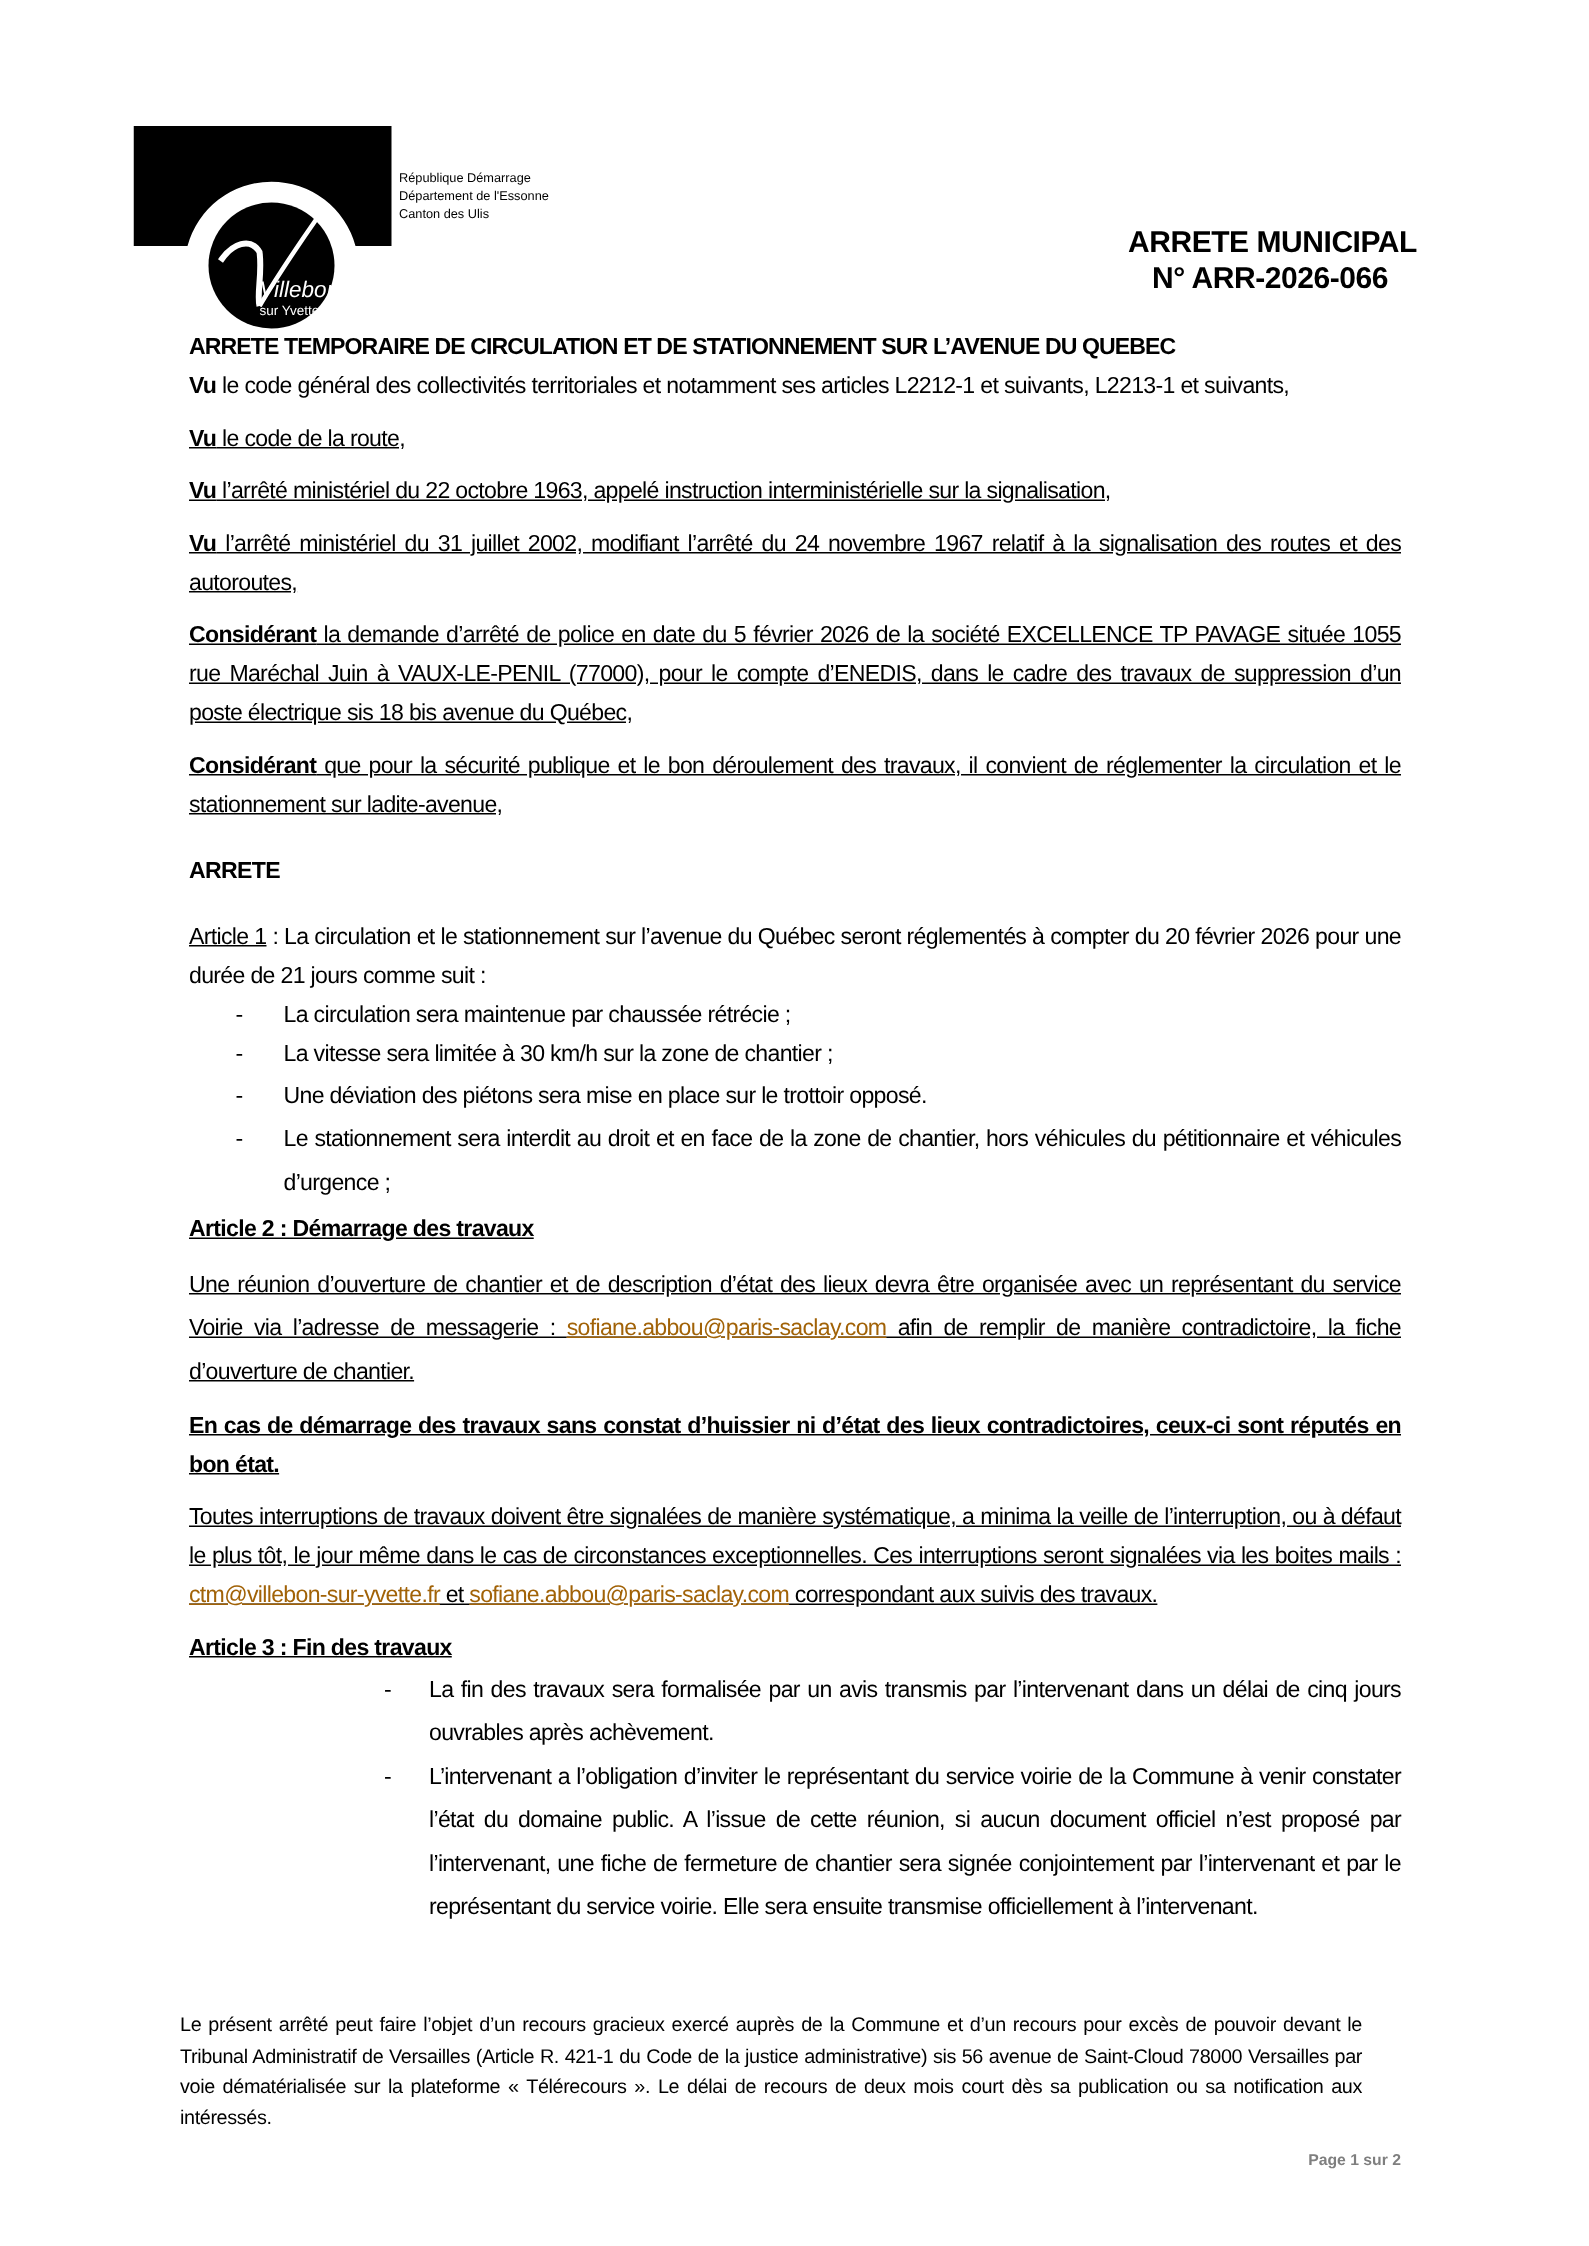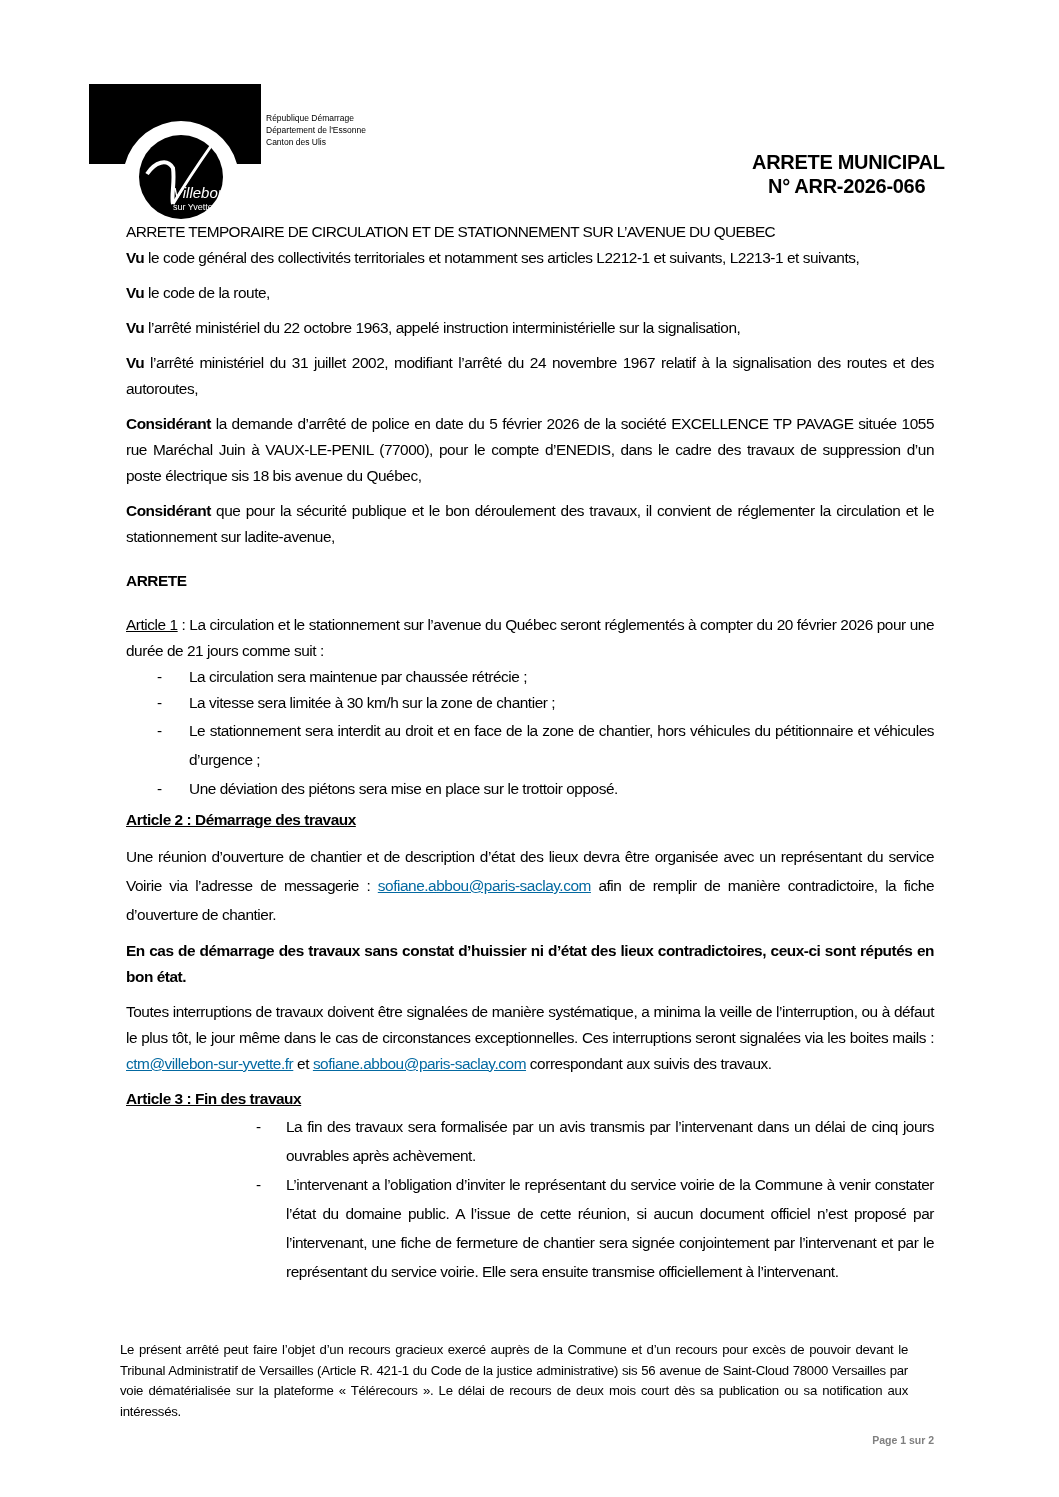--- a/index.html
+++ b/index.html
@@ -17,26 +17,26 @@
 
   .arrete-title { position: absolute; left: 752px; top: 150px; width: 200px; text-align: left;
                   font-weight: bold; font-size: 20px; line-height: 24px;
                   font-family: "Liberation Sans", sans-serif; letter-spacing: -0.3px; }
   .arrete-title .num { padding-left: 16px; }
 
   .content { position: absolute; left: 126px; top: 219px; width: 808px;
              font-family: "Liberation Sans", sans-serif; font-size: 15.4px; line-height: 26px;
              letter-spacing: -0.45px; }
   .content p { margin: 0; text-align: justify; }
-  .content .gap { margin-top: 9px; }
-  .main-title { font-weight: normal; letter-spacing: -0.6px; white-space: nowrap; }
+  .content .gap { margin-top: 9px; text-decoration: underline; }
+  .main-title { font-weight: bold; letter-spacing: -0.6px; white-space: nowrap; }
   .b { font-weight: bold; }
   .u { text-decoration: underline; }
   .center-title { text-align: left; font-weight: bold; margin-top: 18px !important; margin-bottom: 18px !important; }
-  .link { color: #0369a1; text-decoration: underline; }
+  .link { color: #a16207; text-decoration: underline; }
 
   ul.dash { list-style: none; margin: 0; padding: 0; }
   ul.dash li { position: relative; padding-left: 63px; text-align: justify; line-height: 26px; }
   ul.dash li::before { content: "-"; position: absolute; left: 31px; top: 0; }
   ul.dash.indent li { padding-left: 160px; }
   ul.dash.indent li::before { left: 130px; }
   ul.dash.indent li { line-height: 29px; }
 
   .footer-note { position: absolute; left: 120px; top: 1340px; width: 788px;
                  font-family: "Liberation Sans", sans-serif; font-size: 13.2px; line-height: 20.5px;
@@ -80,22 +80,22 @@
     <p class="gap"><span class="b">Vu</span><span> l’arrêté ministériel du 31 juillet 2002, modifiant l’arrêté du 24 novembre 1967 relatif à la signalisation des routes et des autoroutes,</span></p>
     <p class="gap"><span class="b">Considérant</span><span> la demande d’arrêté de police en date du 5 février 2026 de la société EXCELLENCE TP PAVAGE située 1055 rue Maréchal Juin à VAUX-LE-PENIL (77000), pour le compte d’ENEDIS, dans le cadre des travaux de suppression d’un poste électrique sis 18 bis avenue du Québec,</span></p>
     <p class="gap"><span class="b">Considérant</span><span> que pour la sécurité publique et le bon déroulement des travaux, il convient de réglementer la circulation et le stationnement sur ladite-avenue,</span></p>
 
     <p class="center-title">ARRETE</p>
 
     <p><span class="u">Article 1</span><span> : La circulation et le stationnement sur l’avenue du Québec seront réglementés à compter du 20 février 2026 pour une durée de 21 jours comme suit :</span></p>
     <ul class="dash">
       <li>La circulation sera maintenue par chaussée rétrécie ;</li>
       <li>La vitesse sera limitée à 30 km/h sur la zone de chantier ;</li>
+      <li style="line-height:29px;">Une déviation des piétons sera mise en place sur le trottoir opposé.</li>
       <li style="line-height:29px;">Le stationnement sera interdit au droit et en face de la zone de chantier, hors véhicules du pétitionnaire et véhicules d’urgence ;</li>
-      <li style="line-height:29px;">Une déviation des piétons sera mise en place sur le trottoir opposé.</li>
     </ul>
 
     <p class="gap b u" style="margin-top:4px;">Article 2 : Démarrage des travaux</p>
     <p class="gap" style="line-height:29px;"><span>Une réunion d’ouverture de chantier et de description d’état des lieux devra être organisée avec un représentant du service Voirie via l’adresse de messagerie : </span><span class="link">sofiane.abbou@paris-saclay.com</span><span> afin de remplir de manière contradictoire, la fiche d’ouverture de chantier.</span></p>
     <p class="gap b">En cas de démarrage des travaux sans constat d’huissier ni d’état des lieux contradictoires, ceux-ci sont réputés en bon état.</p>
     <p class="gap"><span>Toutes interruptions de travaux doivent être signalées de manière systématique, a minima la veille de l’interruption, ou à défaut le plus tôt, le jour même dans le cas de circonstances exceptionnelles. Ces interruptions seront signalées via les boites mails : </span><span class="link">ctm@villebon-sur-yvette.fr</span><span> et </span><span class="link">sofiane.abbou@paris-saclay.com</span><span> correspondant aux suivis des travaux.</span></p>
 
     <p class="gap b u">Article 3 : Fin des travaux</p>
     <ul class="dash indent">
       <li>La fin des travaux sera formalisée par un avis transmis par l’intervenant dans un délai de cinq jours ouvrables après achèvement.</li>

